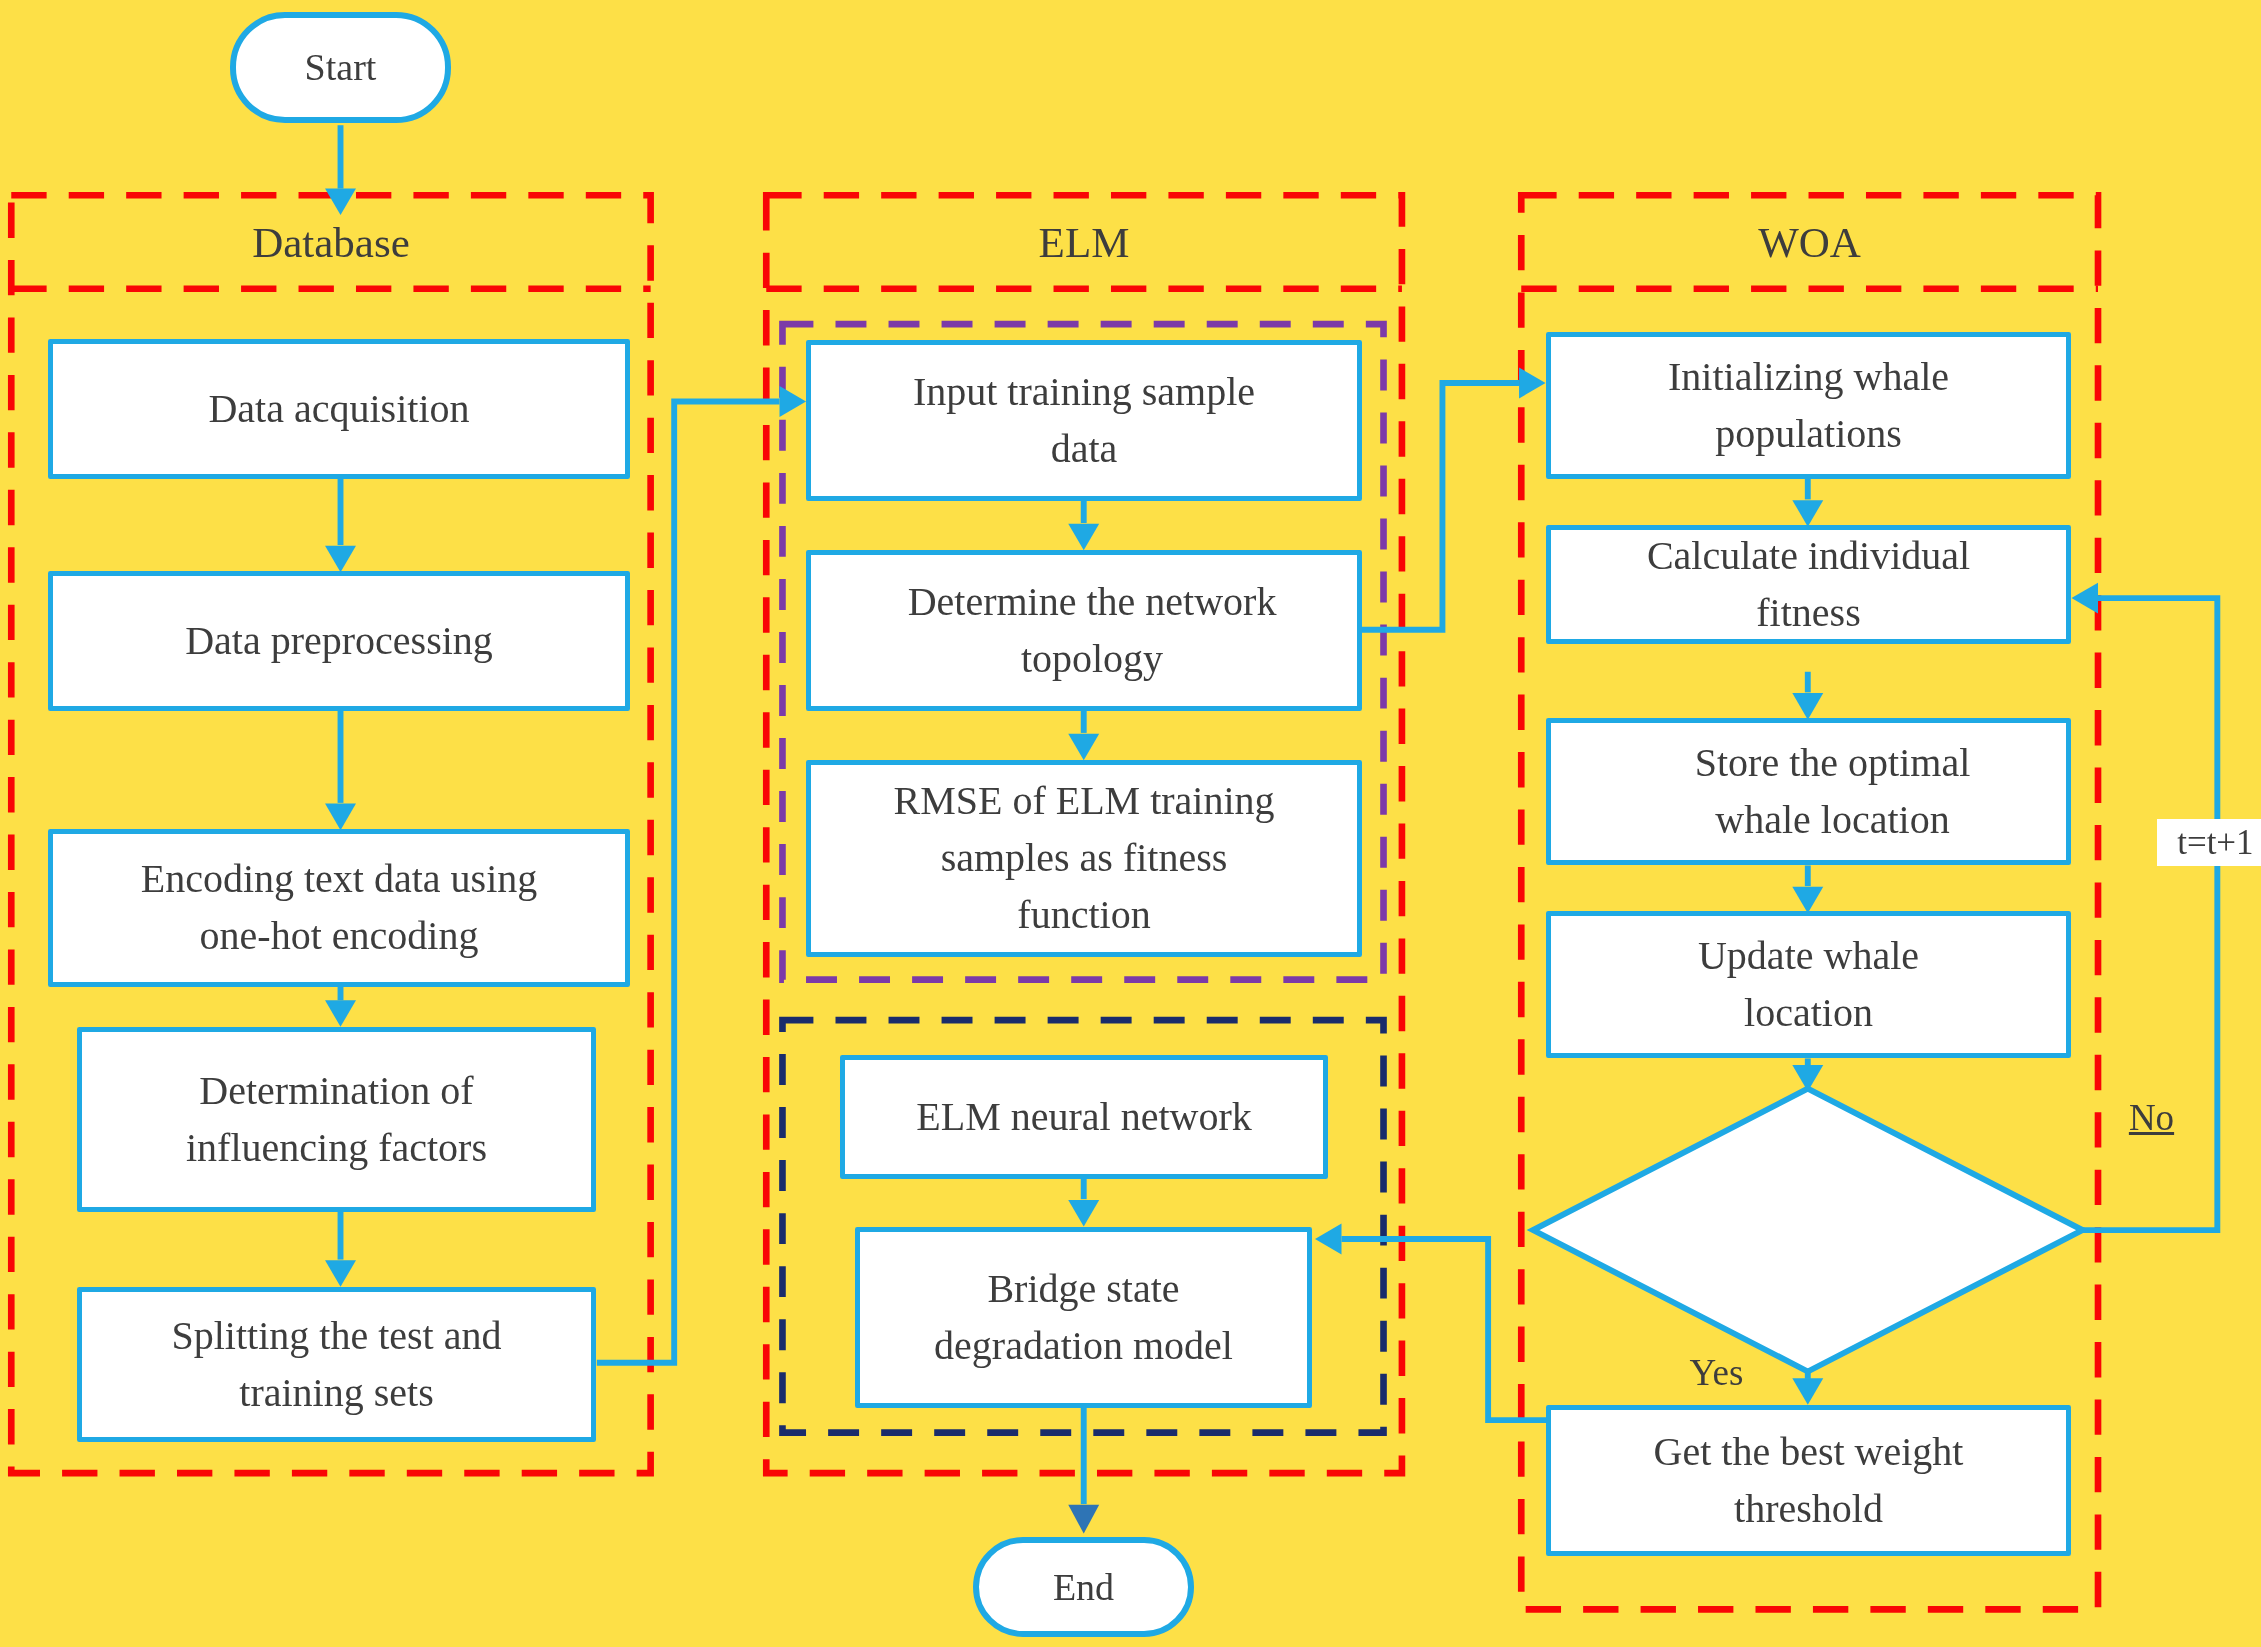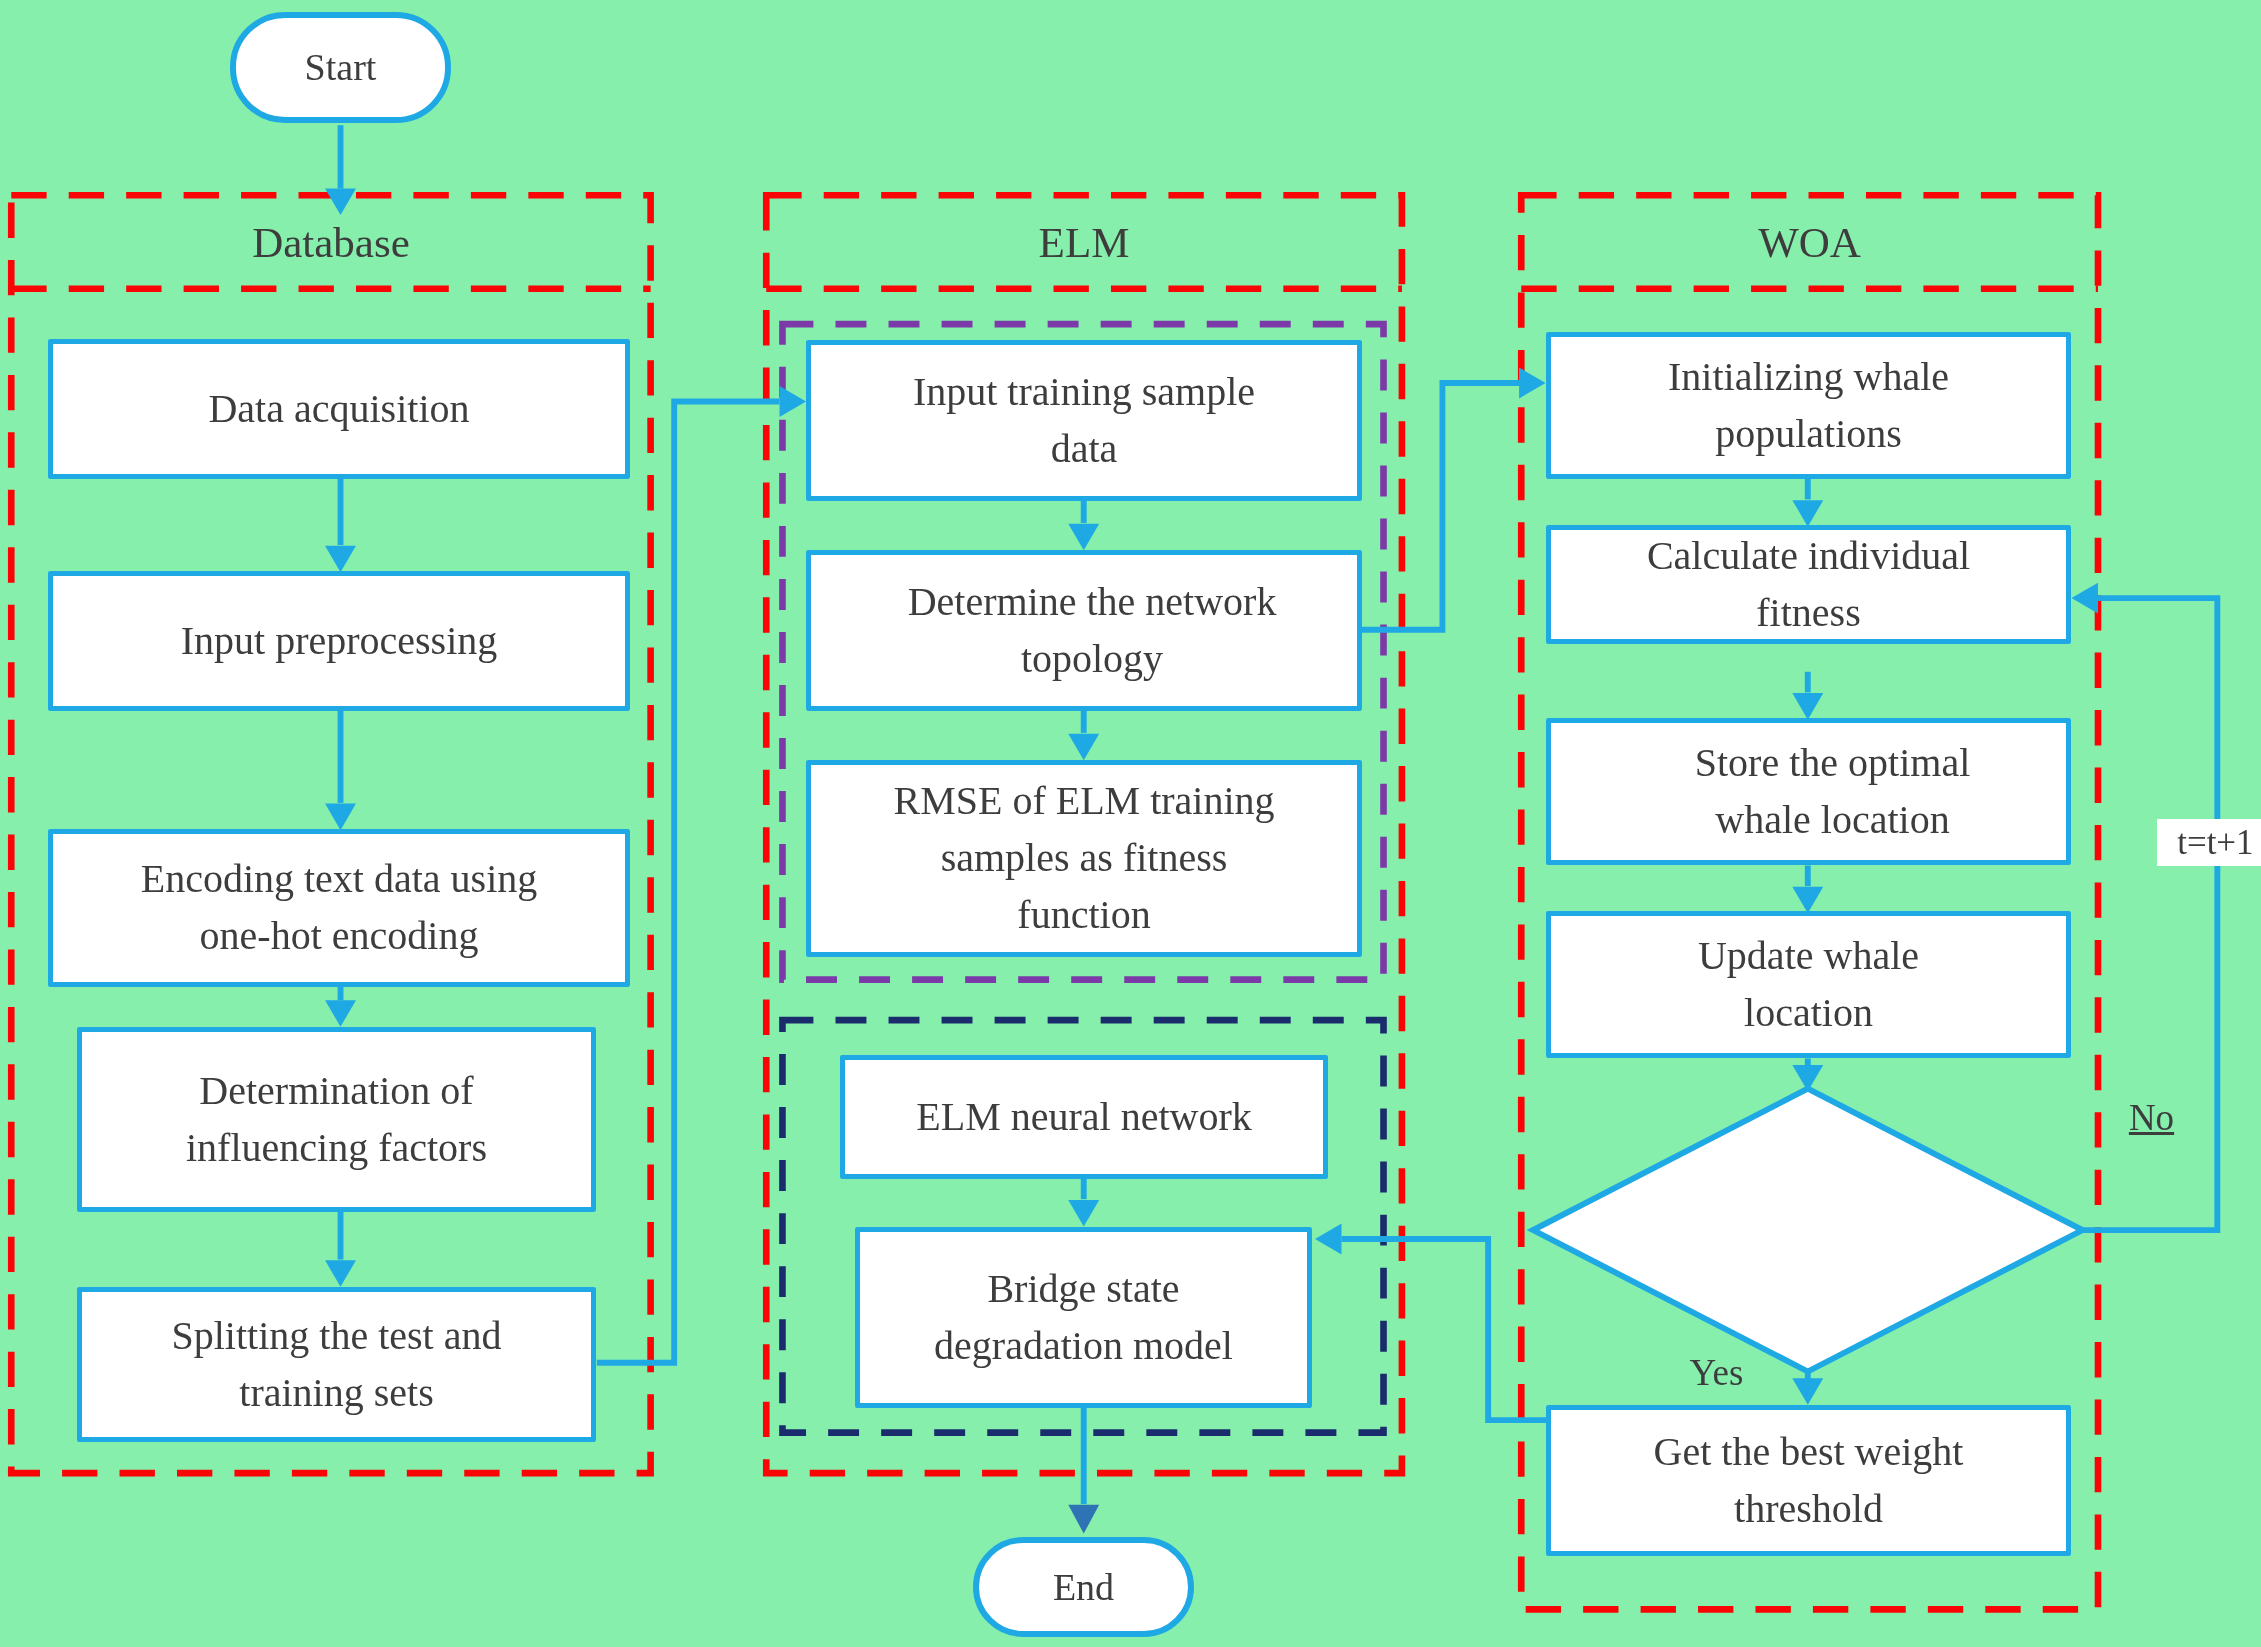--- a/index.html
+++ b/index.html
@@ -1,19 +1,19 @@
 <!DOCTYPE html>
 <html style="font-size:11.8px"><head>
 <meta charset="utf-8">
 <style>
   html,body{margin:0;padding:0;background:#ffffff;}
   .canvas{
     position:relative;
     width:2261px;height:1647px;
-    background:#86efac;
+    background:#fde047;
     overflow:hidden;
     font-family:"Liberation Serif","DejaVu Serif",serif;
     color:#3D3D3D;
   }
   .layer{position:absolute;left:0;top:0;}
   
   .pbox{
     position:absolute;
     box-sizing:border-box;
     background:#ffffff;
@@ -125,21 +125,21 @@
   </div>
 
   <div class="col-title" style="left:11px;top:221px;width:640px;">Database</div>
   <div class="col-title" style="left:766px;top:221px;width:636px;">ELM</div>
   <div class="col-title" style="left:1521px;top:221px;width:577px;">WOA</div>
 
   <div class="pbox" style="left:48px;top:339px;width:582px;height:140px;">
     <span class="txt">Data acquisition</span>
   </div>
   <div class="pbox" style="left:48px;top:571px;width:582px;height:140px;">
-    <span class="txt">Input preprocessing</span>
+    <span class="txt">Data preprocessing</span>
   </div>
   <div class="pbox" style="left:48px;top:829px;width:582px;height:158px;">
     <span class="txt" style="max-width:472px;">Encoding text data using one-hot encoding</span>
   </div>
   <div class="pbox" style="left:77px;top:1027px;width:519px;height:185px;">
     <span class="txt" style="max-width:383px;">Determination of influencing factors</span>
   </div>
   <div class="pbox" style="left:77px;top:1287px;width:519px;height:155px;">
     <span class="txt" style="max-width:413px;">Splitting the test and training sets</span>
   </div>

